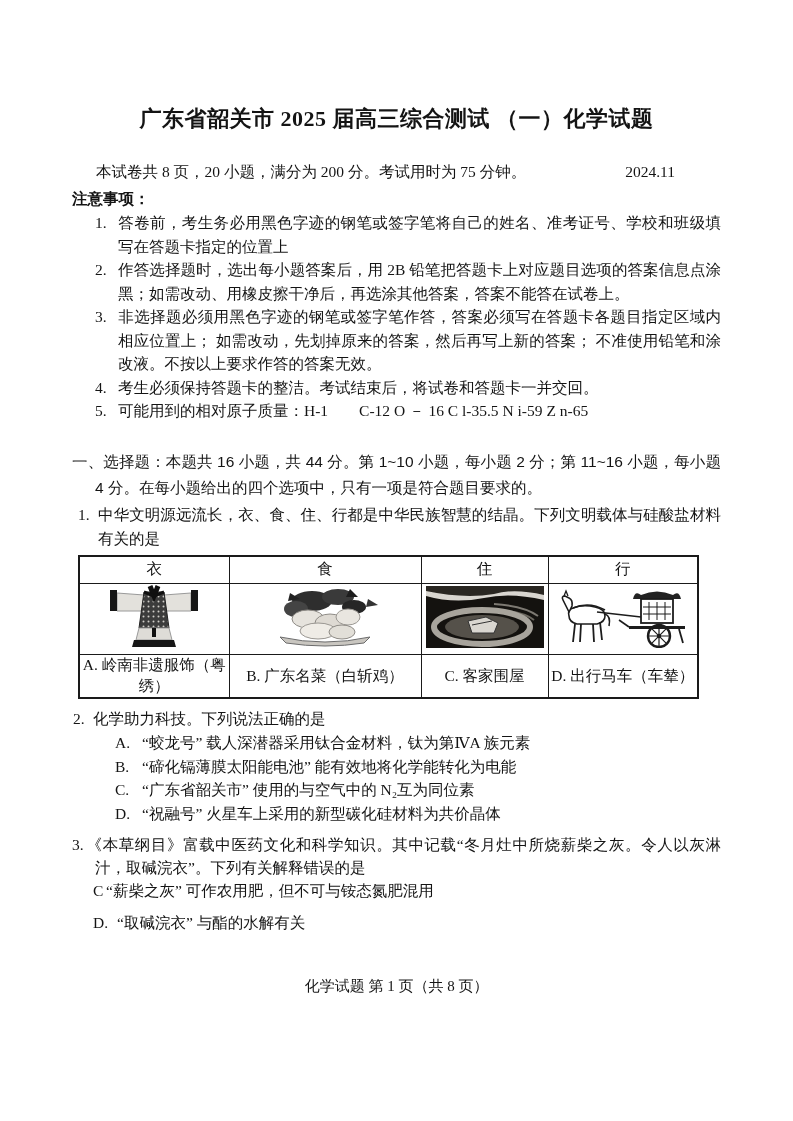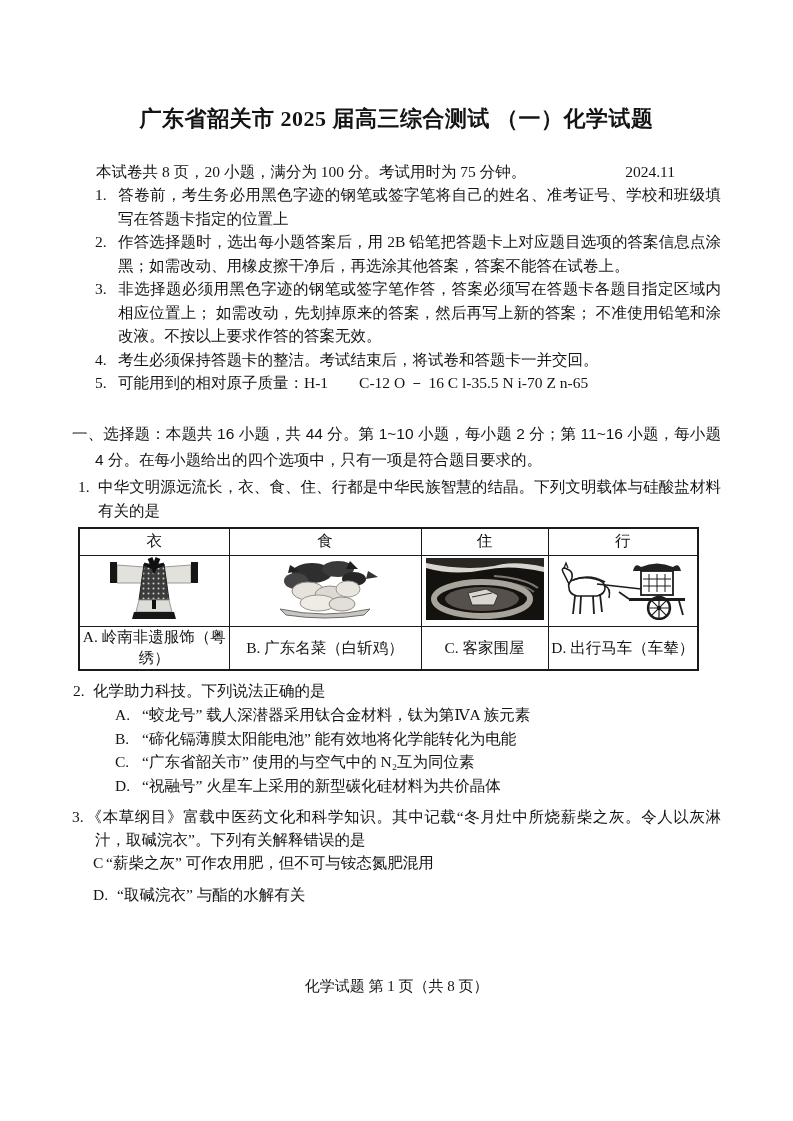--- a/index.html
+++ b/index.html
@@ -75,39 +75,40 @@
 </style>
 </head>
 <body>
 
 <div class="page">
   <div class="content">
 
     <div class="title">广东省韶关市 2025 届高三综合测试 （一）化学试题</div>
 
     <div class="meta-row">
-      <span class="meta">本试卷共 8 页，20 小题，满分为 100 分。考试用时为 75 分钟。</span>
+      <span class="meta">本试卷共 8 页，20 小题，满分为 200 分。考试用时为 75 分钟。</span>
       <span class="date">2024.11</span>
     </div>
 
+    <div class="notice-heading">注意事项：</div>
 
     <div class="notice-item">
       <span class="num">1.</span><span>答卷前，考生务必用黑色字迹的钢笔或签字笔将自己的姓名、准考证号、学校和班级填写在答题卡指定的位置上</span>
     </div>
     <div class="notice-item">
       <span class="num">2.</span><span>作答选择题时，选出每小题答案后，用 2B 铅笔把答题卡上对应题目选项的答案信息点涂黑；如需改动、用橡皮擦干净后，再选涂其他答案，答案不能答在试卷上。</span>
     </div>
     <div class="notice-item">
       <span class="num">3.</span><span>非选择题必须用黑色字迹的钢笔或签字笔作答，答案必须写在答题卡各题目指定区域内相应位置上； 如需改动，先划掉原来的答案，然后再写上新的答案； 不准使用铅笔和涂改液。不按以上要求作答的答案无效。</span>
     </div>
     <div class="notice-item">
       <span class="num">4.</span><span>考生必须保持答题卡的整洁。考试结束后，将试卷和答题卡一并交回。</span>
     </div>
     <div class="notice-item">
-      <span class="num">5.</span><span>可能用到的相对原子质量：H-1　　C-12 O － 16 C l-35.5 N i-70 Z n-65</span>
+      <span class="num">5.</span><span>可能用到的相对原子质量：H-1　　C-12 O － 16 C l-35.5 N i-59 Z n-65</span>
     </div>
 
     <div class="section-heading">一、选择题：本题共 16 小题，共 44 分。第 1~10 小题，每小题 2 分；第 11~16 小题，每小题 4 分。在每小题给出的四个选项中，只有一项是符合题目要求的。</div>
 
     <div class="q-head q1-head">
       <span class="num">1.</span><span>中华文明源远流长，衣、食、住、行都是中华民族智慧的结晶。下列文明载体与硅酸盐材料有关的是</span>
     </div>
 
     <table class="q1-table">
       <colgroup>

